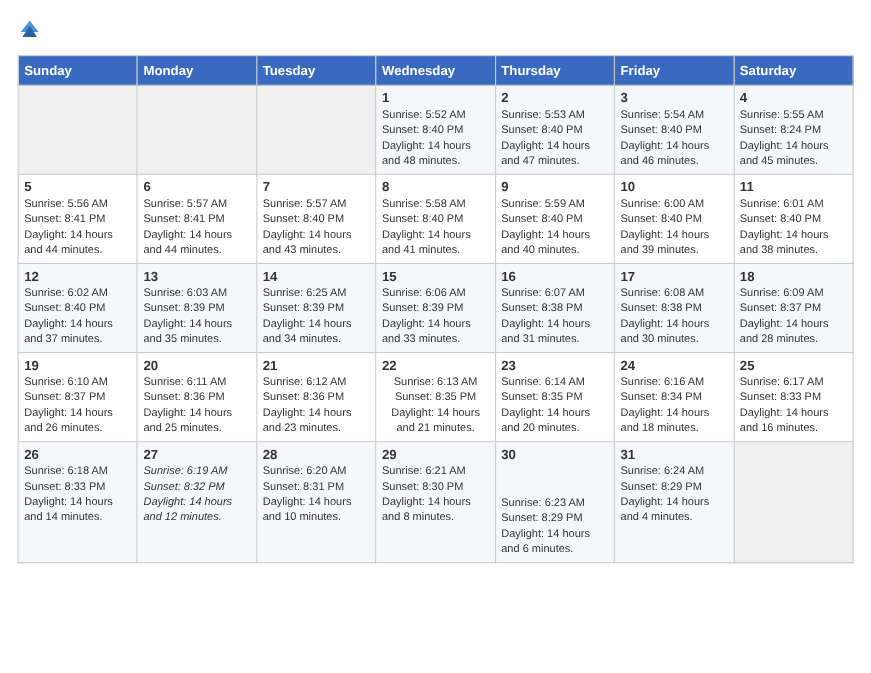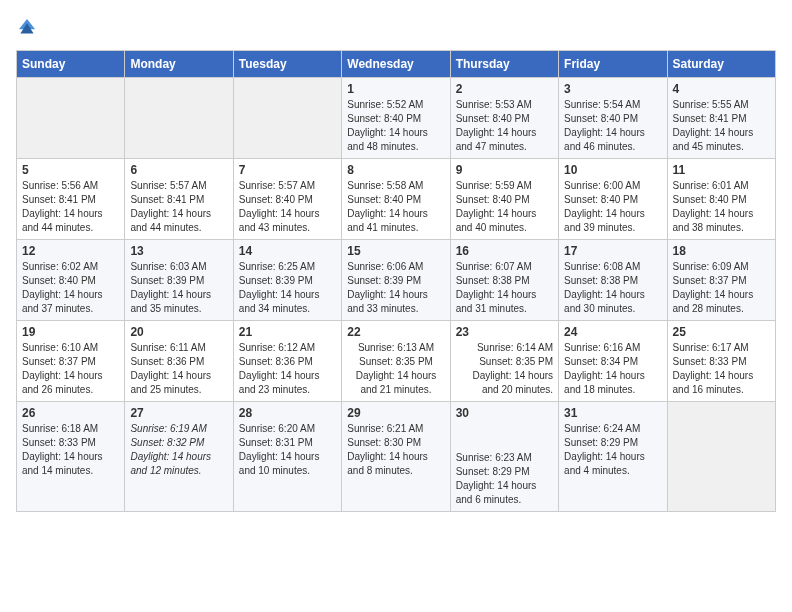--- a/index.html
+++ b/index.html
@@ -145,21 +145,21 @@
         <td>
           <span class="day-num">3</span>
           <div class="day-info" style="white-space: pre-line;">Sunrise: 5:54 AM
 Sunset: 8:40 PM
 Daylight: 14 hours
 and 46 minutes.</div>
         </td>
         <td>
           <span class="day-num">4</span>
           <div class="day-info" style="white-space: pre-line;">Sunrise: 5:55 AM
-Sunset: 8:41 PM
+Sunset: 8:24 PM
 Daylight: 14 hours
 and 45 minutes.</div>
         </td>
       </tr>
       <tr>
         <td>
           <span class="day-num">5</span>
           <div class="day-info" style="white-space: pre-line;">Sunrise: 5:56 AM
 Sunset: 8:41 PM
 Daylight: 14 hours
@@ -283,21 +283,21 @@
         </td>
         <td>
           <span class="day-num">22</span>
           <div class="day-info" style="white-space: pre-line; text-align: center;">Sunrise: 6:13 AM
 Sunset: 8:35 PM
 Daylight: 14 hours
 and 21 minutes.</div>
         </td>
         <td>
           <span class="day-num">23</span>
-          <div class="day-info" style="white-space: pre-line; text-align: right;">Sunrise: 6:14 AM
+          <div class="day-info" style="white-space: pre-line;">Sunrise: 6:14 AM
 Sunset: 8:35 PM
 Daylight: 14 hours
 and 20 minutes.</div>
         </td>
         <td>
           <span class="day-num">24</span>
           <div class="day-info" style="white-space: pre-line;">Sunrise: 6:16 AM
 Sunset: 8:34 PM
 Daylight: 14 hours
 and 18 minutes.</div>

